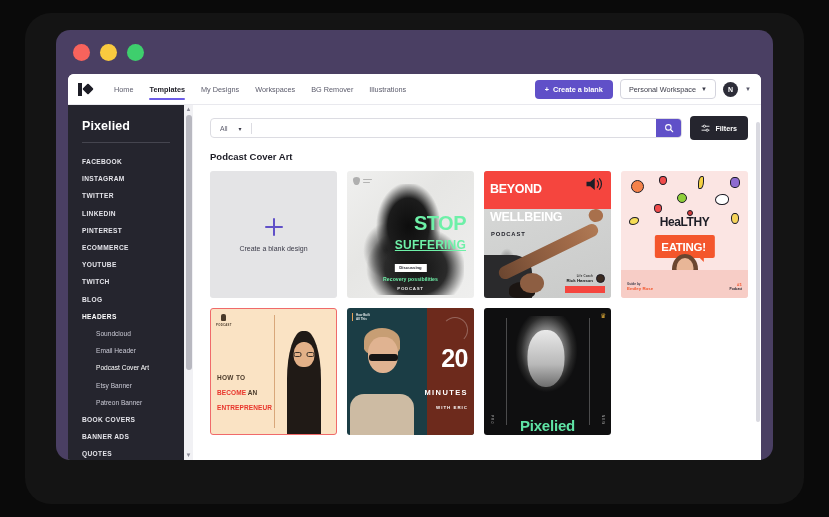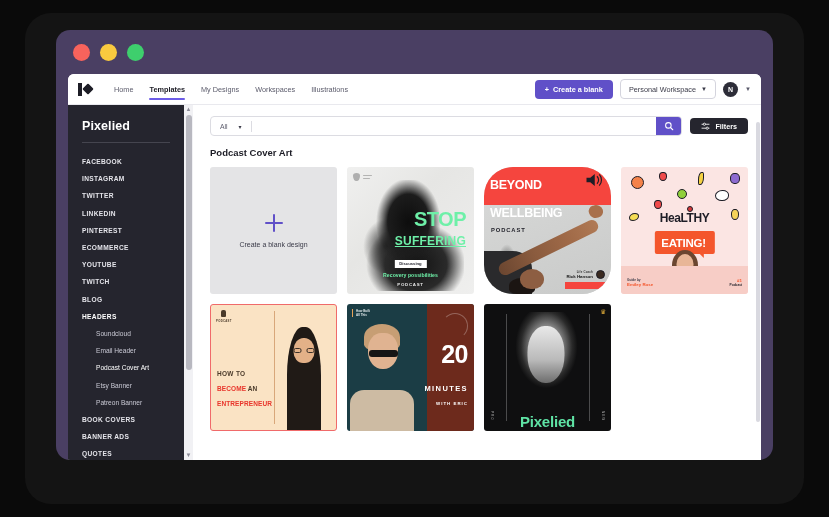--- a/index.html
+++ b/index.html
@@ -176,21 +176,21 @@
   }
   #search-btn {
     width: 25px; height: 20px; background: #6050c8;
     display: flex; align-items: center; justify-content: center;
     cursor: pointer; flex: 0 0 auto;
   }
   #filters-btn {
     margin-left: 8px;
     background: #25252e; color: #fff;
     font-size: 7.2px; font-weight: bold;
-    border-radius: 4px; height: 16px;
+    border-radius: 4px; height: 24px;
     padding: 0 11px;
     display: flex; align-items: center; gap: 5px;
     cursor: pointer; white-space: nowrap;
   }
 
   #section-title {
     font-size: 9.5px; font-weight: bold; color: #1d1d26;
     padding: 0 17px 9px 17px; flex: 0 0 auto;
   }
 
@@ -269,21 +269,21 @@
     bottom: 16px; color: #6ef0a8;
     font-size: 5.2px; font-weight: bold; white-space: nowrap;
   }
   .t-podcast1 {
     position: absolute; left: 50%; transform: translateX(-50%);
     bottom: 7px; color: #e8e8e8;
     font-size: 4.4px; font-weight: bold; letter-spacing: .7px; white-space: nowrap;
   }
 
   
-  .c-beyond { background: #cfd0cf; border-radius: 29px; }
+  .c-beyond { background: #cfd0cf; }
   .bey-top {
     position: absolute; left: 0; top: 0; right: 0; height: 30%;
     background: #f5453e;
   }
   .bey-arm {
     position: absolute; left: 0; top: 26%; width: 100%; height: 74%;
     background:
       radial-gradient(ellipse 12% 40% at 18% 75%, #1a1a1a 0%, rgba(20,20,20,0) 70%),
       linear-gradient(108deg, rgba(0,0,0,0) 40%, rgba(0,0,0,0) 100%),
       linear-gradient(160deg,#d6d7d6 0%, #c9cac9 100%);
@@ -600,20 +600,21 @@
       <div id="topnav">
         <div id="logo">
           <span class="logo-bar"></span>
           <span class="logo-dia"></span>
         </div>
 
         <div class="navlink">Home</div>
         <div class="navlink active">Templates</div>
         <div class="navlink">My Designs</div>
         <div class="navlink">Workspaces</div>
+        <div class="navlink">BG Remover</div>
         <div class="navlink">Illustrations</div>
 
         <div id="nav-right">
           <div id="create-btn">
             <span>+</span>
             <span>Create a blank</span>
           </div>
           <div id="workspace-select">
             <span>Personal Workspace</span>
             <span class="chev">▼</span>

